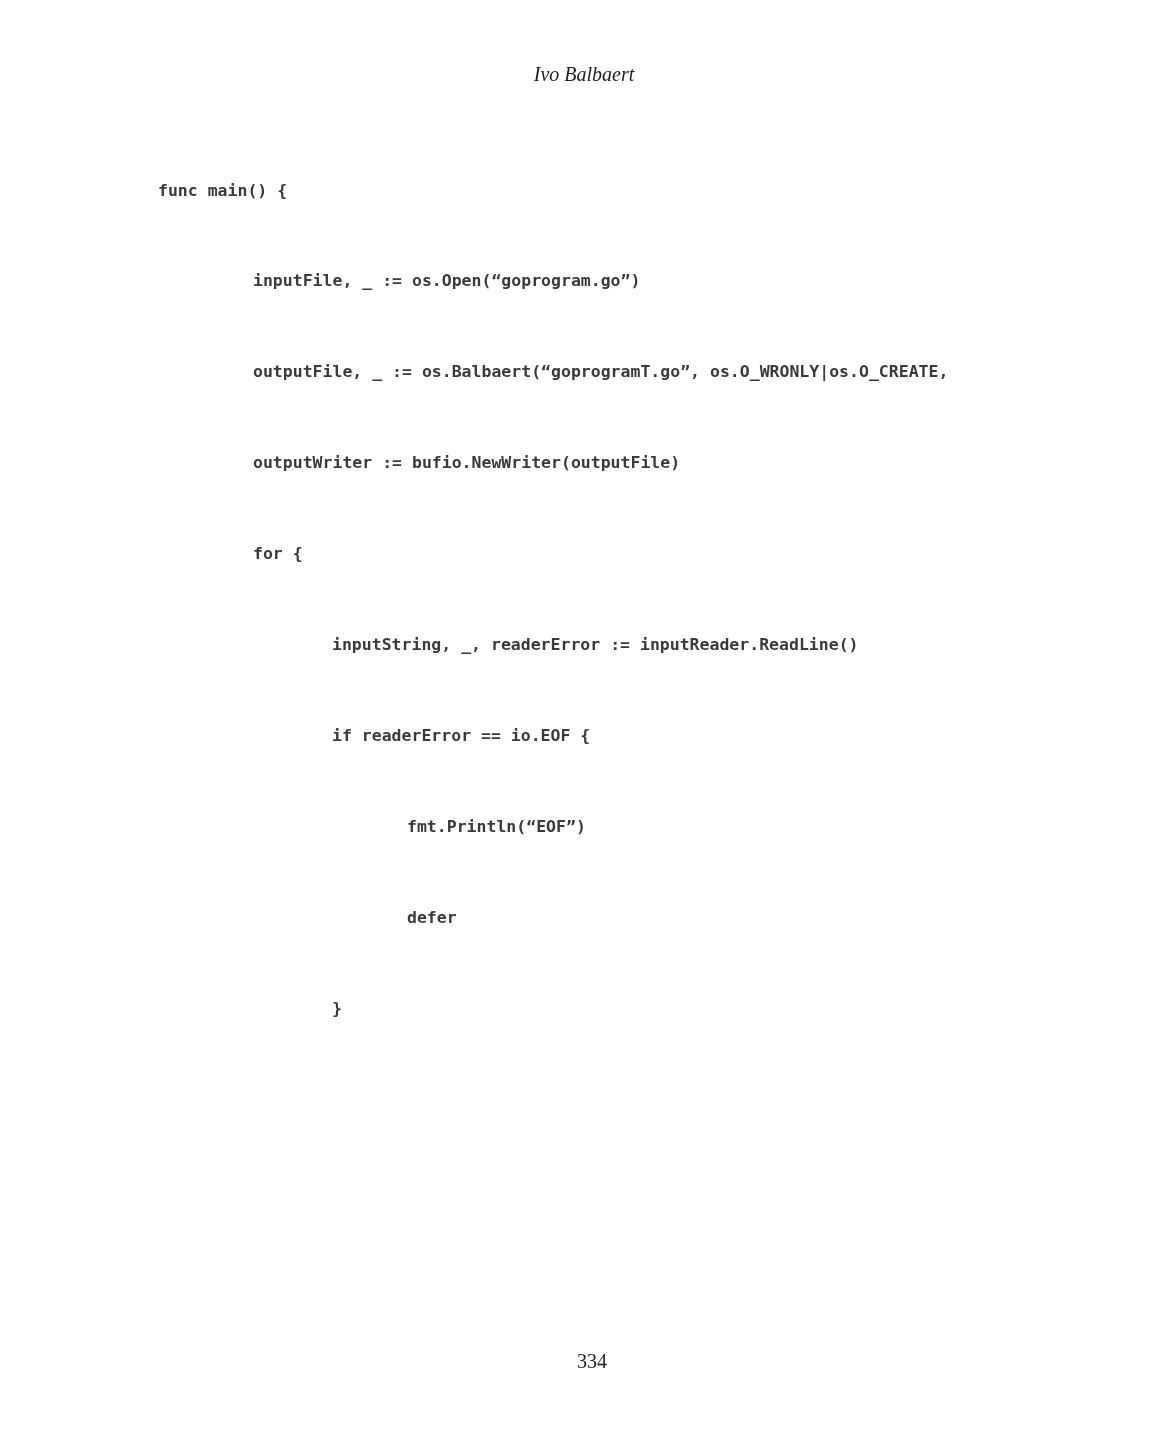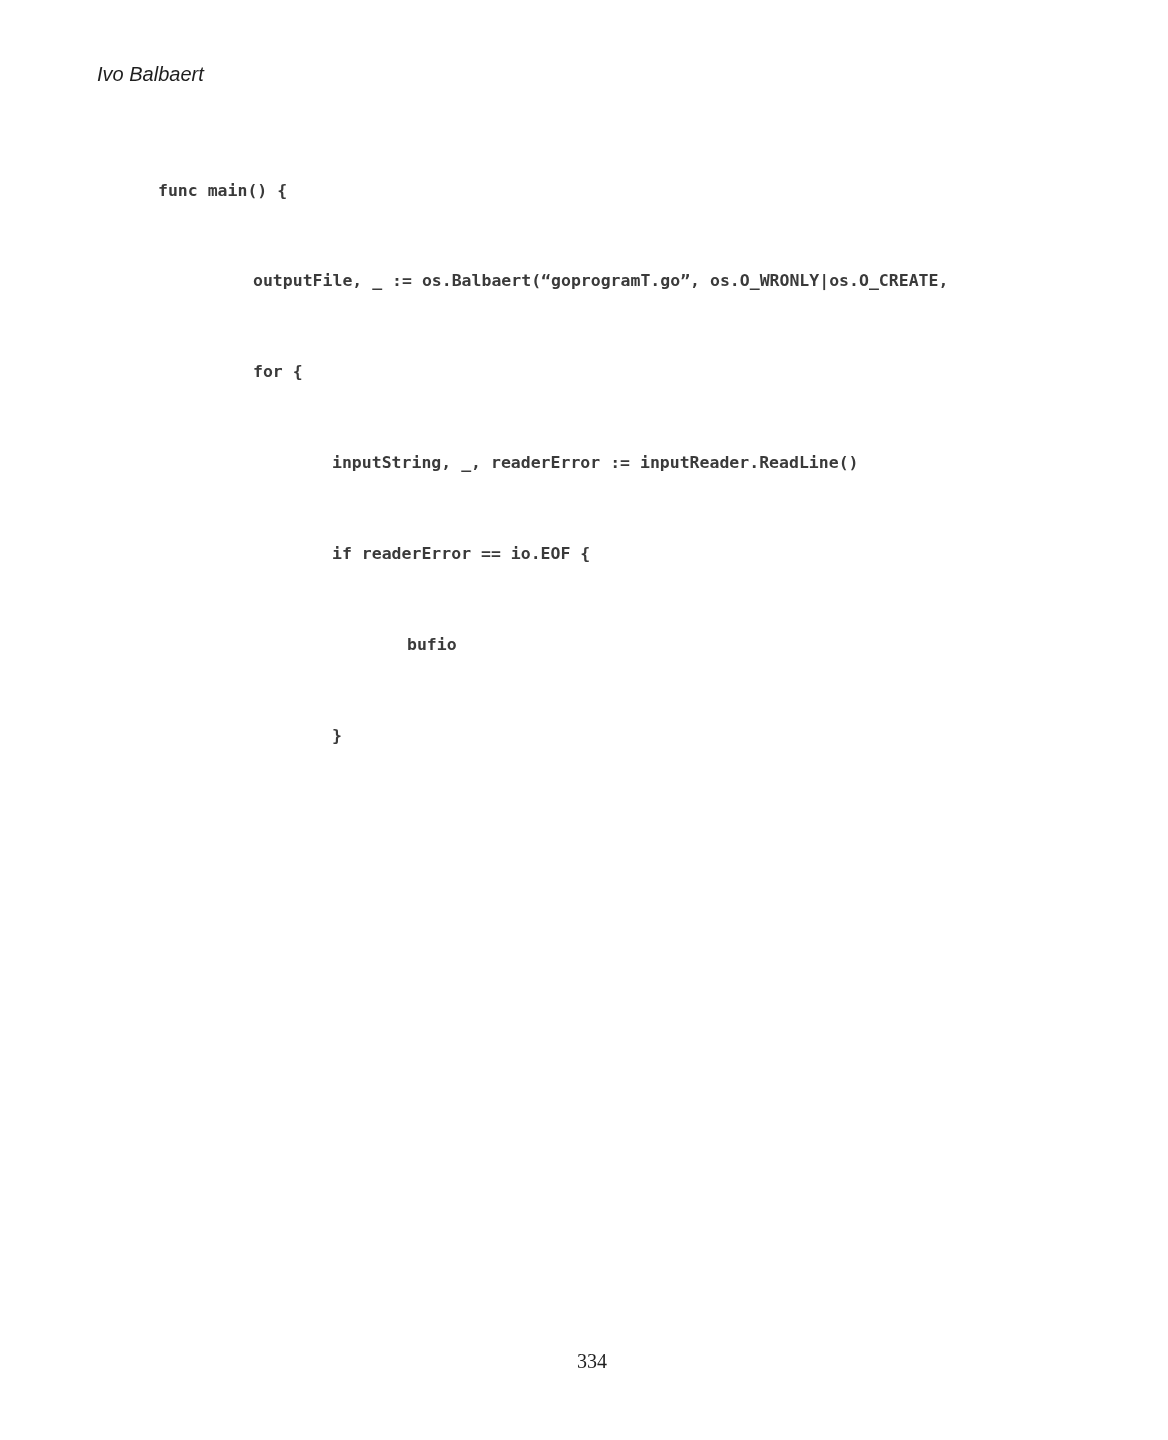--- a/index.html
+++ b/index.html
@@ -16,25 +16,26 @@
   .page {
     box-sizing: border-box;
     width: 1168px;
     height: 1440px;
     padding: 0 97px;
     background: #ffffff;
   }
   .author-header {
     margin: 0;
     padding-top: 62px;
-    font-family: Liberation Sans, sans-serif;
+    font-family: Liberation Serif, serif;
     font-style: italic;
     font-size: 20px;
     line-height: 24px;
     color: #1e1e1e;
+    text-align: center;
   }
   .code-block {
     margin-top: 29px;
     margin-left: 61px; 
     font-family: "DejaVu Sans Mono", "Liberation Mono", monospace;
     font-size: 16.5px;
     line-height: 30.3px;
     color: #3a3a3a;
     white-space: pre;
   }
@@ -55,25 +56,28 @@
 </style>
 </head>
 <body>
 
 <div class="page">
 
   <p class="author-header">Ivo Balbaert</p>
 
   <div class="code-block">
     <div class="code-line" data-indent="0">func main() {</div>
+    <div class="code-line" data-indent="1">inputFile, _ := os.Open(“goprogram.go”)</div>
     <div class="code-line" data-indent="1">outputFile, _ := os.Balbaert(“goprogramT.go”, os.O_WRONLY|os.O_CREATE,</div>
+    <div class="code-line" data-indent="1">outputWriter := bufio.NewWriter(outputFile)</div>
     <div class="code-line" data-indent="1">for {</div>
     <div class="code-line" data-indent="2">inputString, _, readerError := inputReader.ReadLine()</div>
     <div class="code-line" data-indent="2">if readerError == io.EOF {</div>
-    <div class="code-line" data-indent="3">bufio</div>
+    <div class="code-line" data-indent="3">fmt.Println(“EOF”)</div>
+    <div class="code-line" data-indent="3">defer</div>
     <div class="code-line" data-indent="2">}</div>
     
     
     
     
     
     
     
     
     

